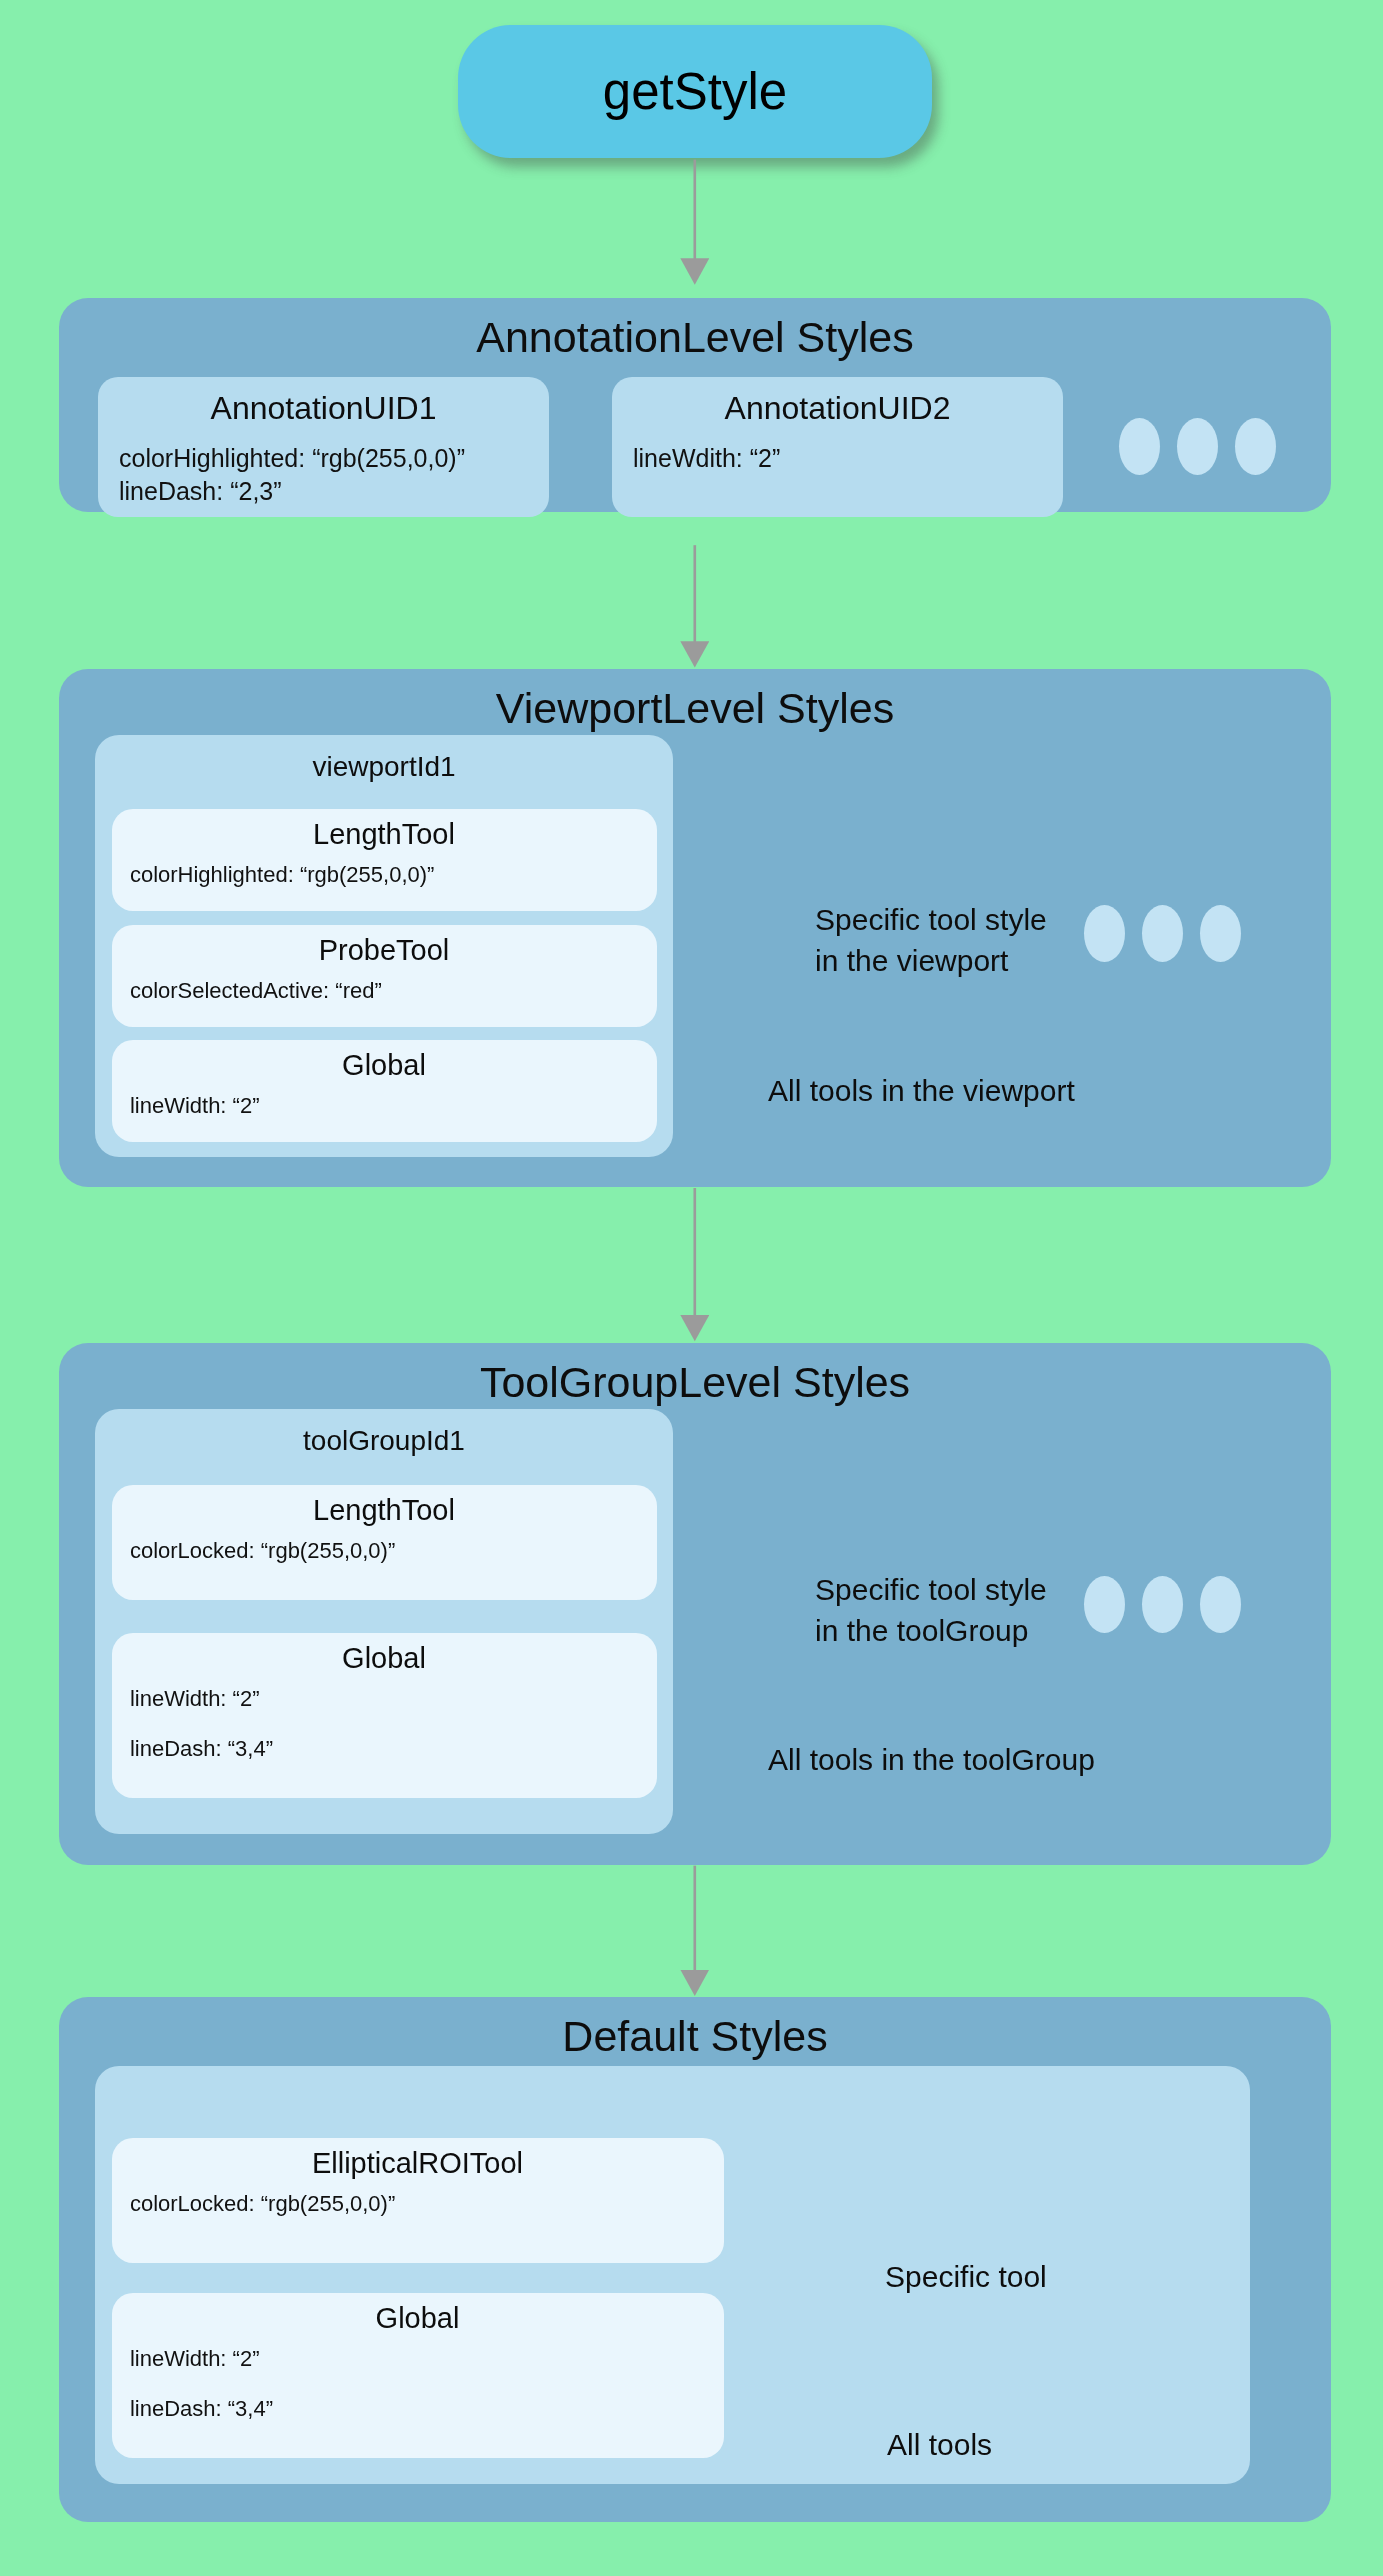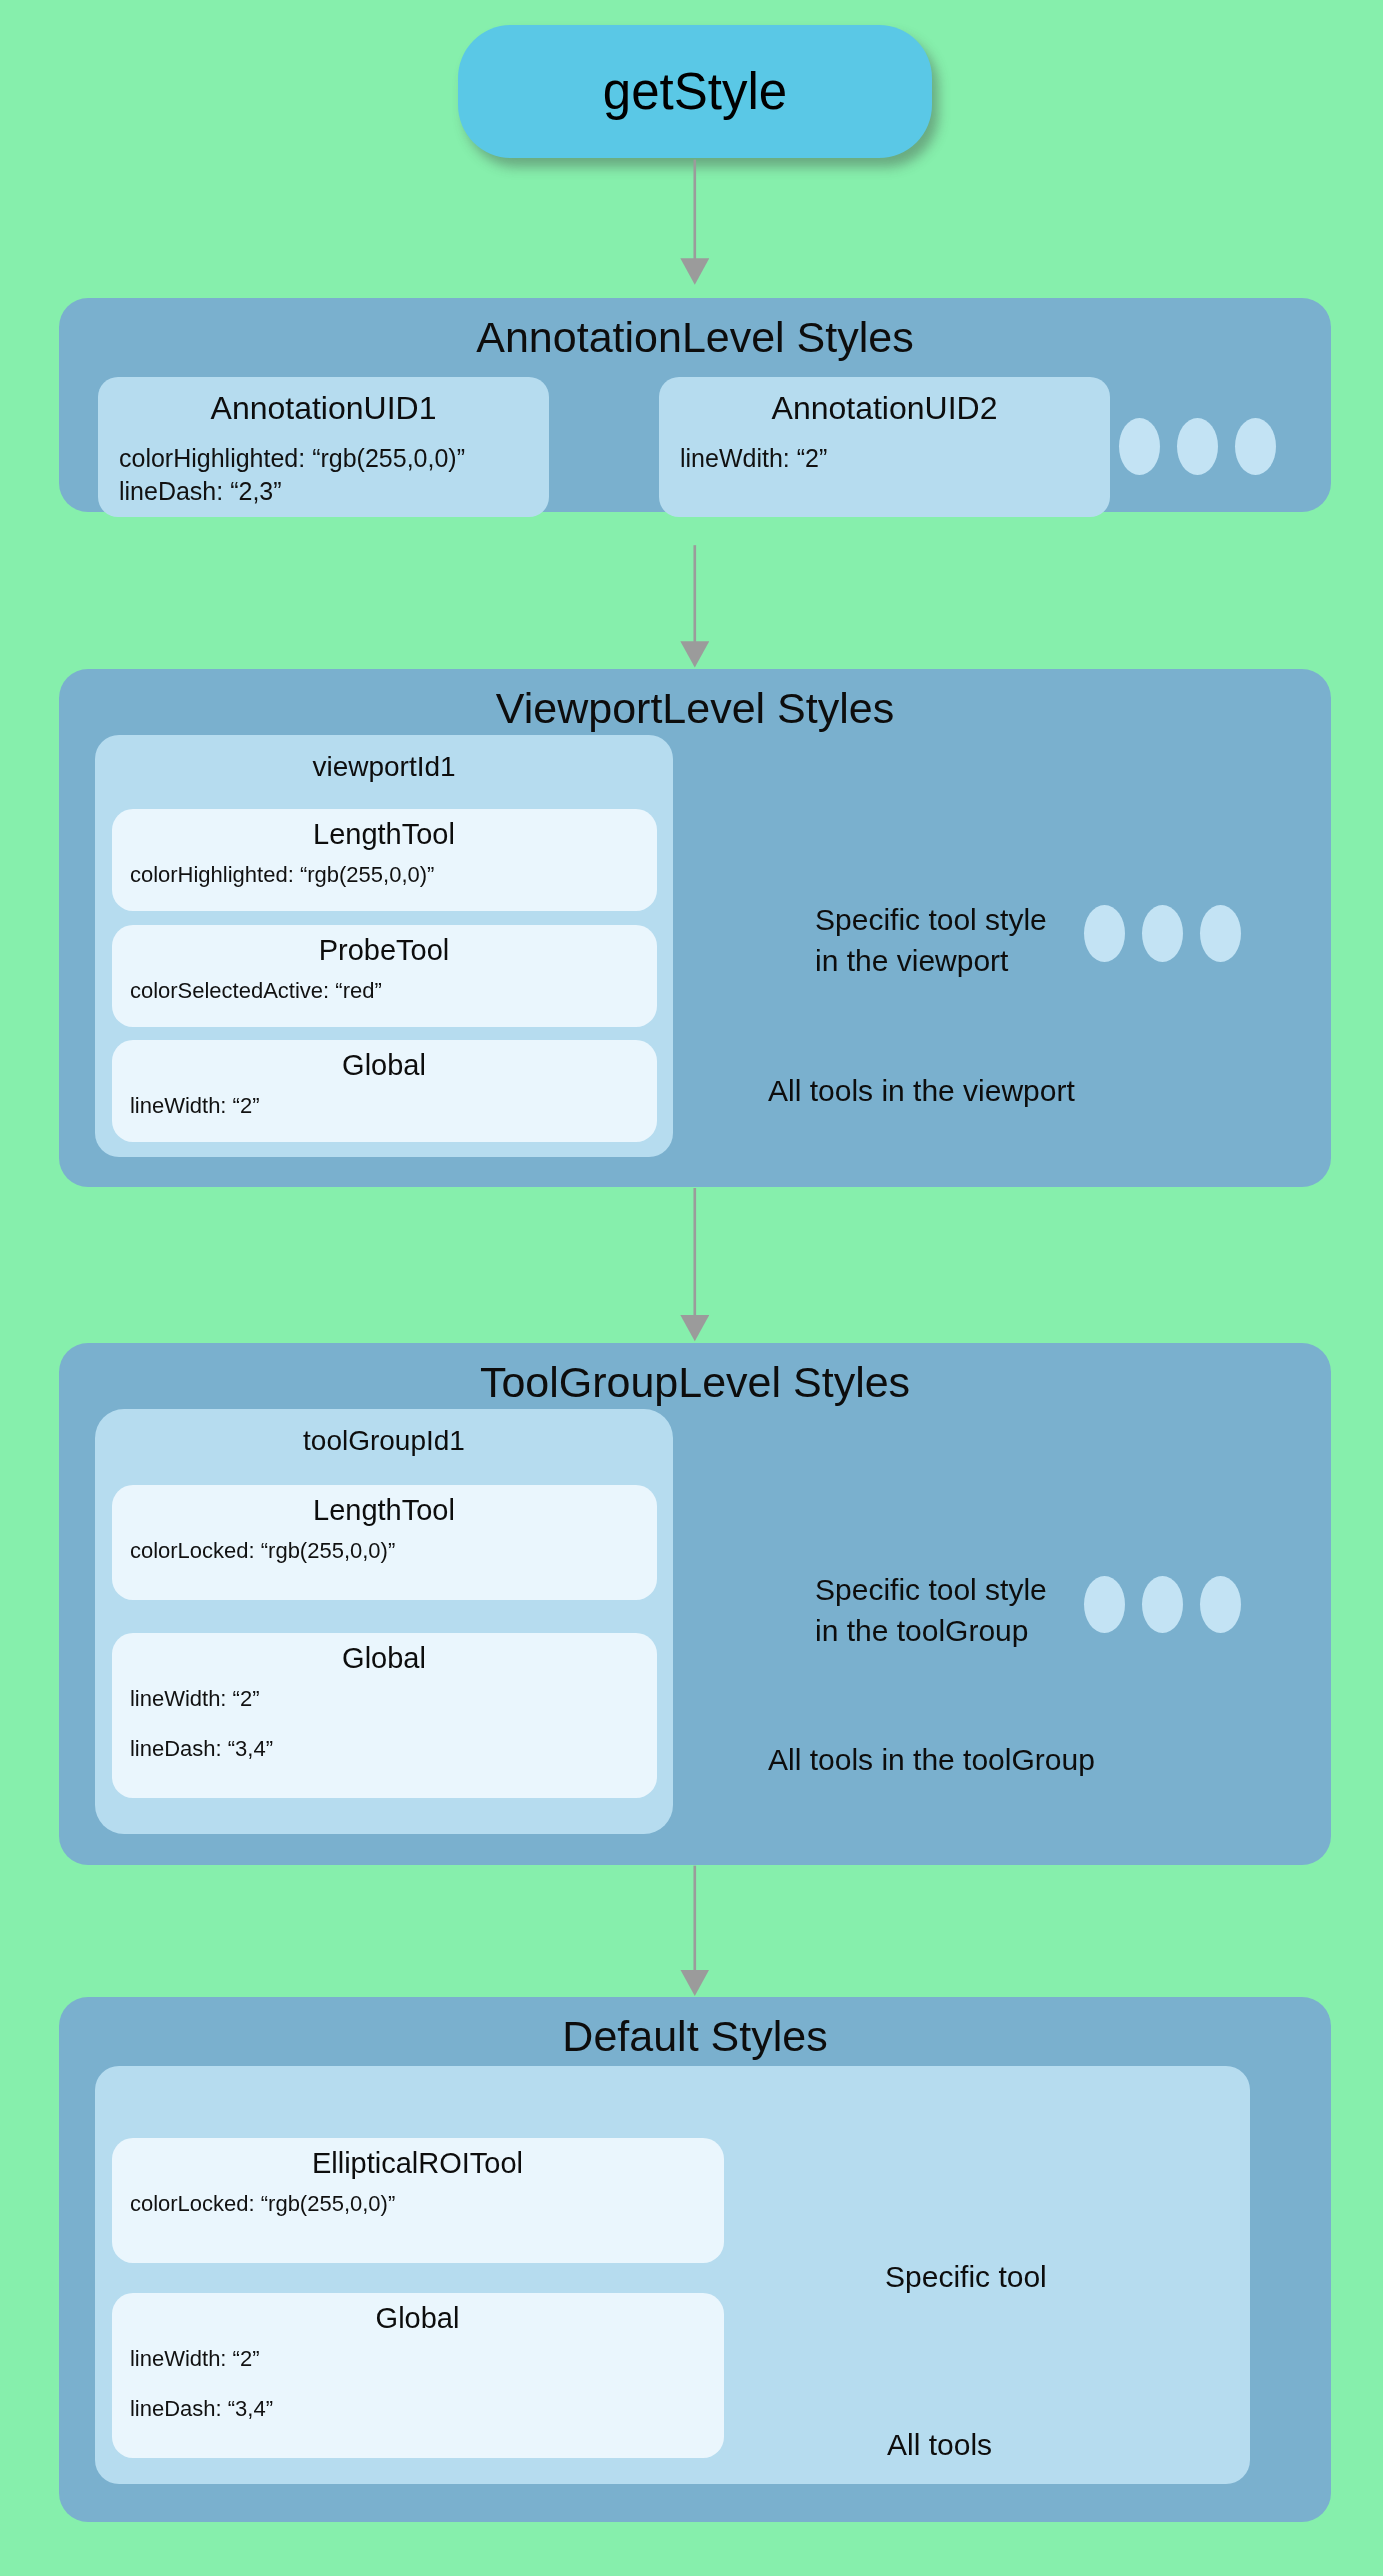--- a/index.html
+++ b/index.html
@@ -32,29 +32,29 @@
   #level3{top:1343px;height:522px;}
   #level4{top:1997px;height:525px;}
   .level-title{
     position:absolute;top:0;left:0;right:0;margin:0;padding-top:14.5px;
     text-align:center;font-size:43px;font-weight:500;color:var(--ink);
   }
 
   
   .card{position:absolute;background:var(--panel);border-radius:20px;width:451px;height:140px;}
   #card-a{left:39px;top:79px;}
-  #card-b{left:553px;top:79px;margin-left:47px;}
+  #card-b{left:553px;top:79px;}
   .card h3{margin:13px 0 0;text-align:center;font-size:32px;font-weight:500;}
   .card .props{margin:14.5px 0 0;padding:0 21px;font-size:25px;line-height:33px;color:#111;}
   .card .props p{margin:0;}
 
   
   .container{position:absolute;background:var(--panel);border-radius:24px;}
   #vp-container{left:36px;top:66px;width:578px;height:422px;}
-  #tg-container{left:36px;top:66px;width:578px;height:425px;border-radius:29px;}
+  #tg-container{left:36px;top:66px;width:578px;height:425px;}
   #def-container{left:36px;top:69px;width:1155px;height:418px;}
   .container h3{margin:16px 0 0;text-align:center;font-size:28px;font-weight:500;}
 
   
   .tool{position:absolute;background:var(--toolbox);border-radius:21px;left:16.5px;width:545px;}
   #def-container .tool{width:612px;}
   .tool h4{margin:9.2px 0 0;text-align:center;font-size:29px;font-weight:500;}
   .tool .props{margin:12px 0 0;padding:0 18.4px;font-size:22px;color:#111;}
   .tool .props p{margin:0 0 26px;line-height:24px;}
   #vp-tool1{top:74px;height:102px;}

